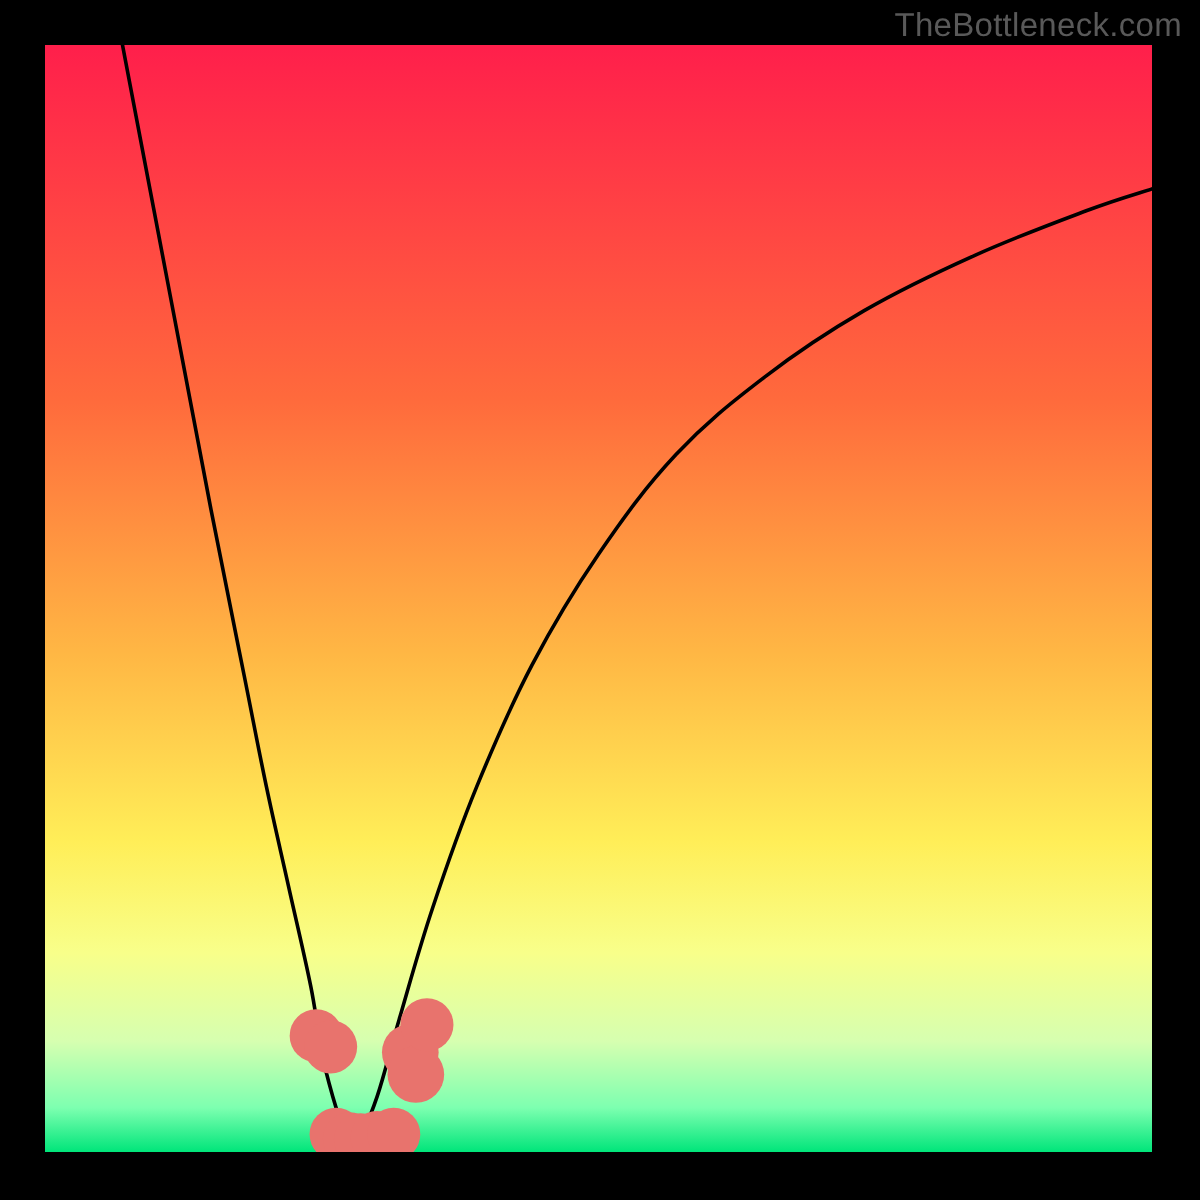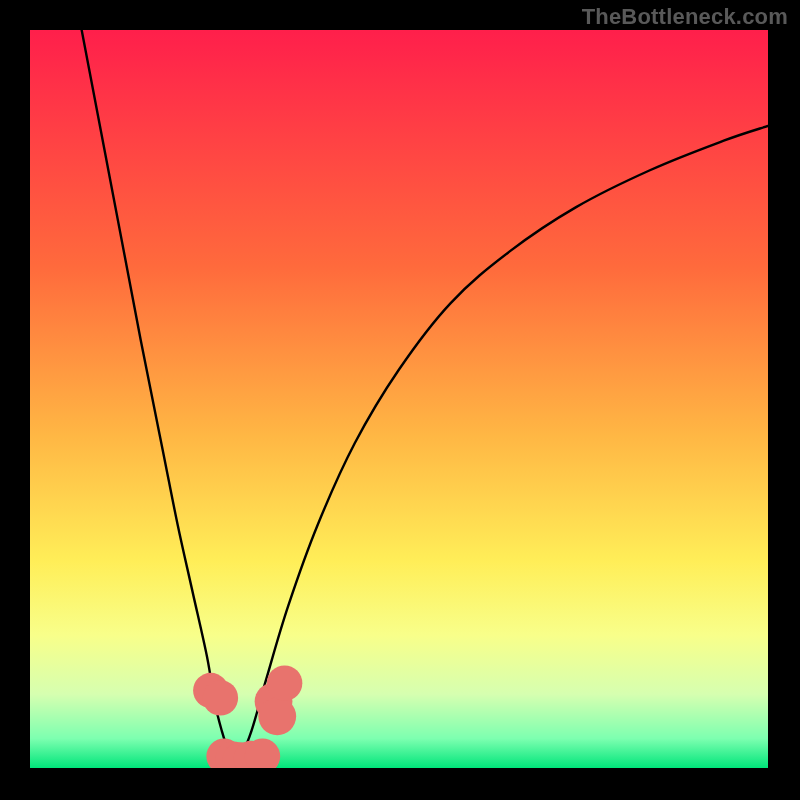--- a/index.html
+++ b/index.html
@@ -17,21 +17,21 @@
     width: 800px;
     height: 800px;
     background: #000;
   }
   .watermark {
     position: absolute;
     top: 4px;
     right: 12px;
     font-family: Arial, Helvetica, sans-serif;
     font-size: 22px;
-    font-weight: 700;
+    font-weight: 400;
     color: #595959;
     letter-spacing: 0.2px;
   }
   svg.plot {
     position: absolute;
     left: 30px;
     top: 30px;
     width: 738px;
     height: 738px;
     display: block;

